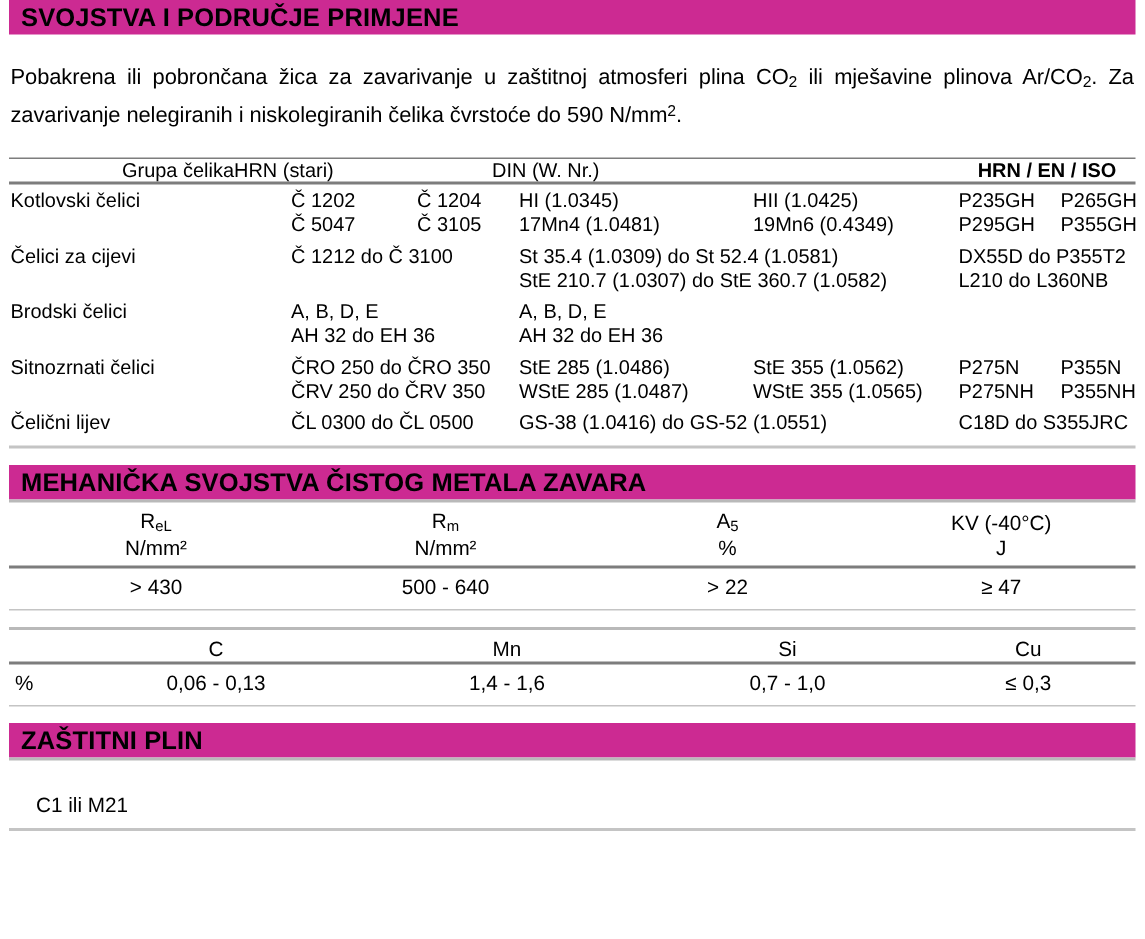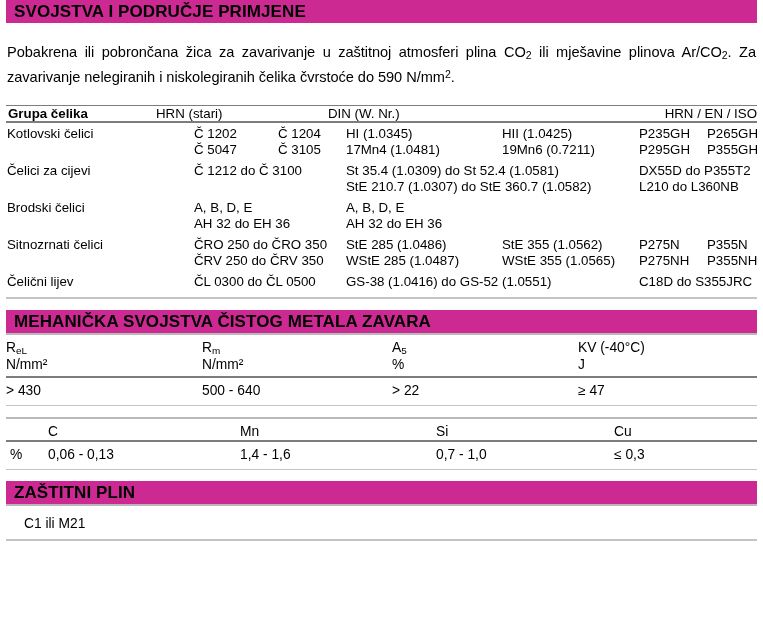--- a/index.html
+++ b/index.html
@@ -72,22 +72,22 @@
   .c-group { width: 150px; }
   .c-hrn   { width: 172px; }
   .c-din   { width: 305px; }
   .c-iso   { width: 124px; }
 
   .hdr-row td {
     text-align: center;
     padding: 3px 0 4px 0;
     font-size: 13.3px;
   }
-  .hdr-row td.c-group { text-align: left; padding-left: 2px; font-weight: bold; }
-  .hdr-row td.c-iso   { text-align: right; padding-left: 6px; }
+  .hdr-row td.c-group { text-align: right; padding-left: 2px; }
+  .hdr-row td.c-iso   { text-align: center; padding-left: 6px; font-weight: bold; }
 
   .grid tbody td {
     padding-top: 3px;
     padding-bottom: 1px;
     line-height: 16.5px;
   }
   .grid tbody td.c-group { padding-left: 1px; }
   .grid tbody td.c-hrn   { padding-left: 38px; }
   .grid tbody td.c-din   { padding-left: 18px; }
   .grid tbody td.c-iso   { padding-left: 6px; }
@@ -106,20 +106,21 @@
   .din-center { padding-left: 22px; }
 
   
   table.props {
     width: 100%;
     border-collapse: collapse;
     font-size: 13.8px;
     table-layout: fixed;
   }
   table.props td {
+    text-align: center;
     padding: 0;
     font-weight: normal;
   }
   .props .lbl-col { width: 42px; text-align: left; padding-left: 4px; }
   .props .h1 { padding-top: 5px; padding-bottom: 1px; }
   .props .h2 { padding-bottom: 4px; }
   .props .val { padding-top: 5px; padding-bottom: 7px; margin-top: 36px; }
 
   .mech-c1 { width: 196px; }
   .mech-c2 { width: 190px; }
@@ -127,21 +128,21 @@
   .mech-c4 { width: 179px; }
 
   .chem-c1 { width: 192px; }
   .chem-c2 { width: 196px; }
   .chem-c3 { width: 178px; }
   .chem-c4 { width: 143px; }
 
   
   .gas-value {
     font-size: 13.8px;
-    padding: 10px 0 8px 18px;
+    padding: 22px 0 8px 18px;
   }
 
   .sp-6  { height: 6px; }
   .sp-11 { height: 11px; }
 </style>
 </head>
 <body>
 
 <div class="sheet">
 
@@ -192,21 +193,21 @@
             <span>Č 3105</span>
           </div>
         </td>
         <td class="c-din din-center">
           <div class="din-two">
             <span>HI (1.0345)</span>
             <span>HII (1.0425)</span>
           </div>
           <div class="din-two">
             <span>17Mn4 (1.0481)</span>
-            <span>19Mn6 (0.7211)</span>
+            <span>19Mn6 (0.4349)</span>
           </div>
         </td>
         <td class="c-iso">
           <div class="iso-two">
             <span>P235GH</span>
             <span>P265GH</span>
           </div>
           <div class="iso-two">
             <span>P295GH</span>
             <span>P355GH</span>

